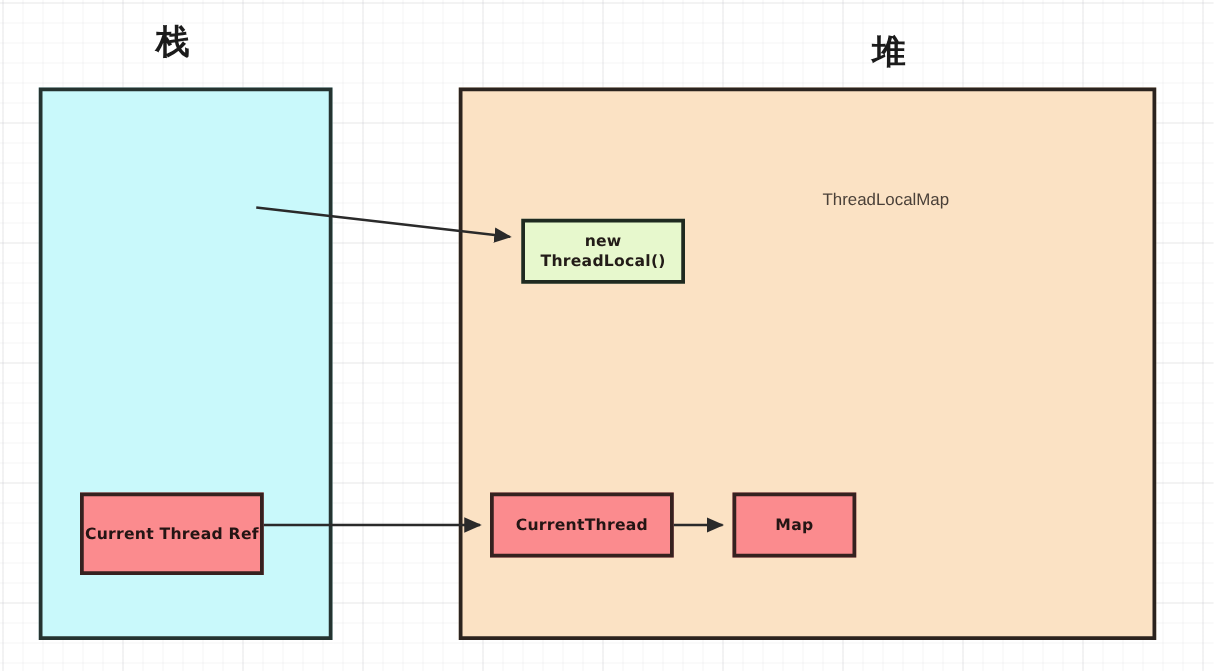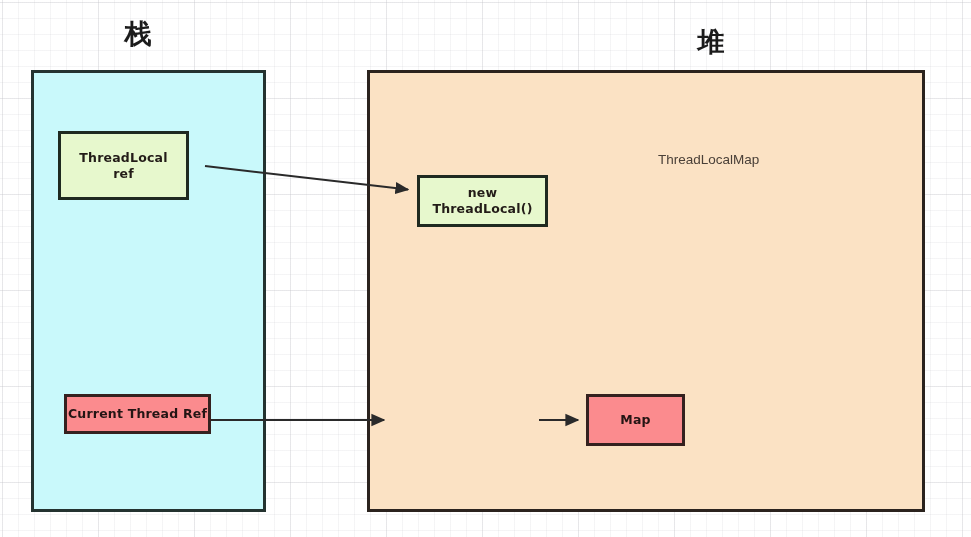--- a/index.html
+++ b/index.html
@@ -104,38 +104,35 @@
 
   <div class="title" style="left:138px; top:20px;">栈</div>
   <div class="title" style="left:711px; top:28px;">堆</div>
 
   <div class="region region-stack" style="left:31px; top:70px; width:235px; height:442px;"></div>
 
   <div class="region region-heap" style="left:367px; top:70px; width:558px; height:442px;"></div>
 
   <div class="region-label" style="left:658px; top:104px;">ThreadLocalMap</div>
 
-  <div class="node node-green" style="left:58px; top:131px; width:131px; height:69px;">
-    <div>
-      <span>ThreadLocal</span><br>
-      <span>ref</span>
-    </div>
-  </div>
 
   <div class="node node-green" style="left:417px; top:175px; width:131px; height:52px;">
     <div>
       <span>new</span><br>
       <span>ThreadLocal()</span>
     </div>
   </div>
 
-  <div class="node node-red" style="left:64px; top:394px; width:147px; height:40px;">
+  <div class="node node-red" style="left:64px; top:394px; width:147px; height:66px;">
     <span>Current Thread Ref</span>
   </div>
 
+  <div class="node node-red" style="left:392px; top:394px; width:147px; height:52px;">
+    <span>CurrentThread</span>
+  </div>
 
   <div class="node node-red" style="left:586px; top:394px; width:99px; height:52px;">
     <span>Map</span>
   </div>
 
   <svg class="edge-svg" viewBox="0 0 971 537" width="971" height="537">
     <defs>
       <marker id="arrow" viewBox="0 0 10 10" refX="9" refY="5" markerWidth="7" markerHeight="7" orient="auto-start-reverse">
         <path d="M 0 0.6 L 10 5 L 0 9.4 z" fill="#2a2a2a"></path>
       </marker>

